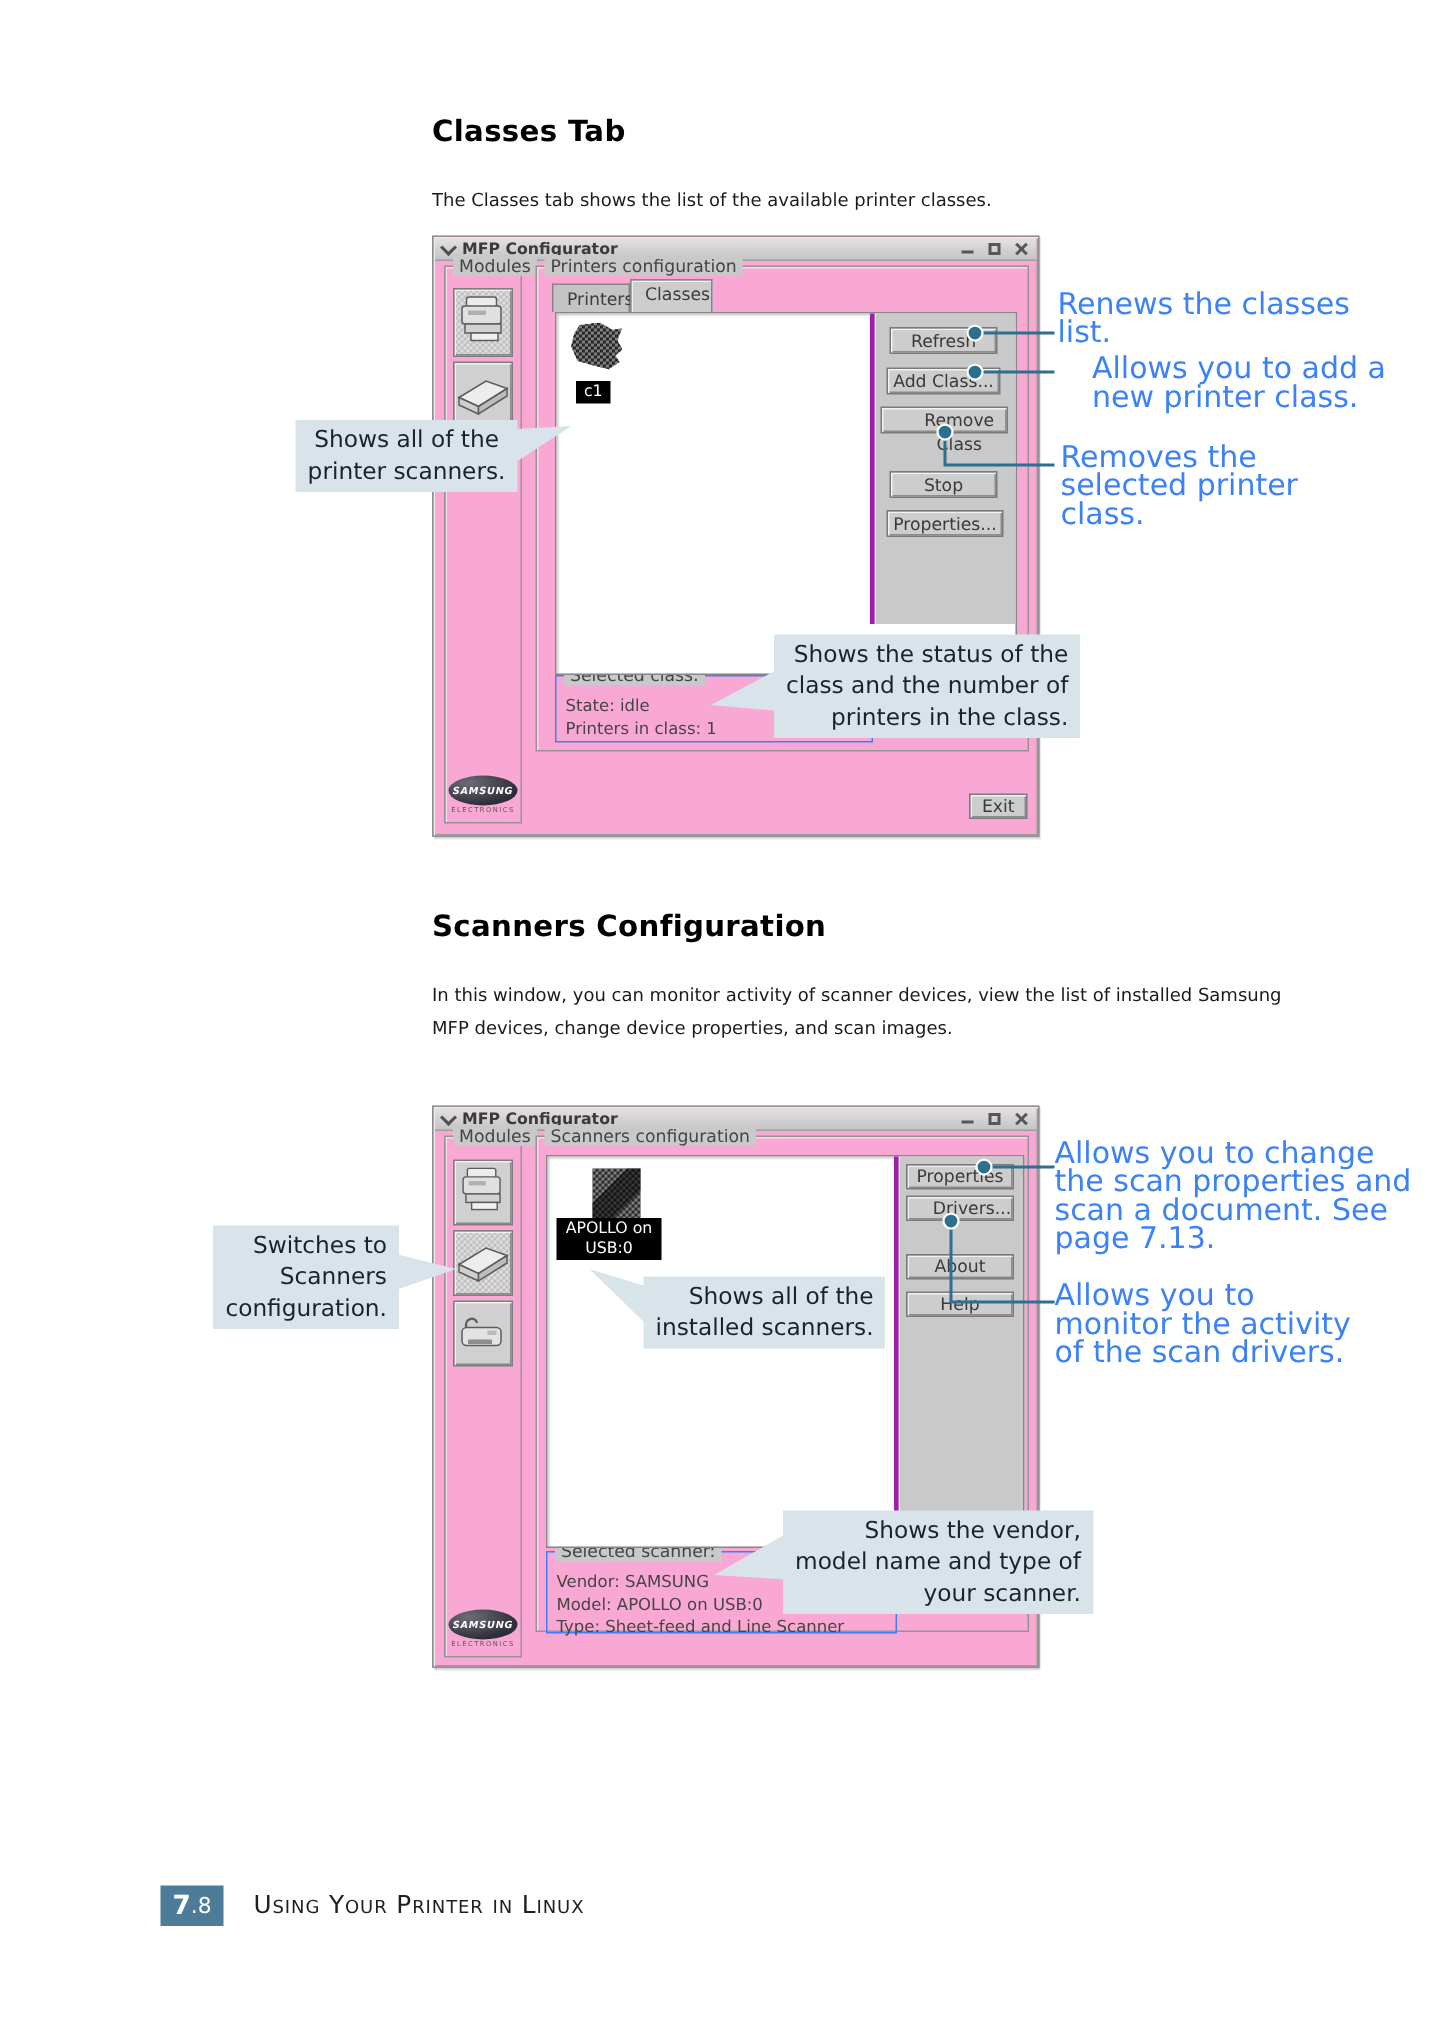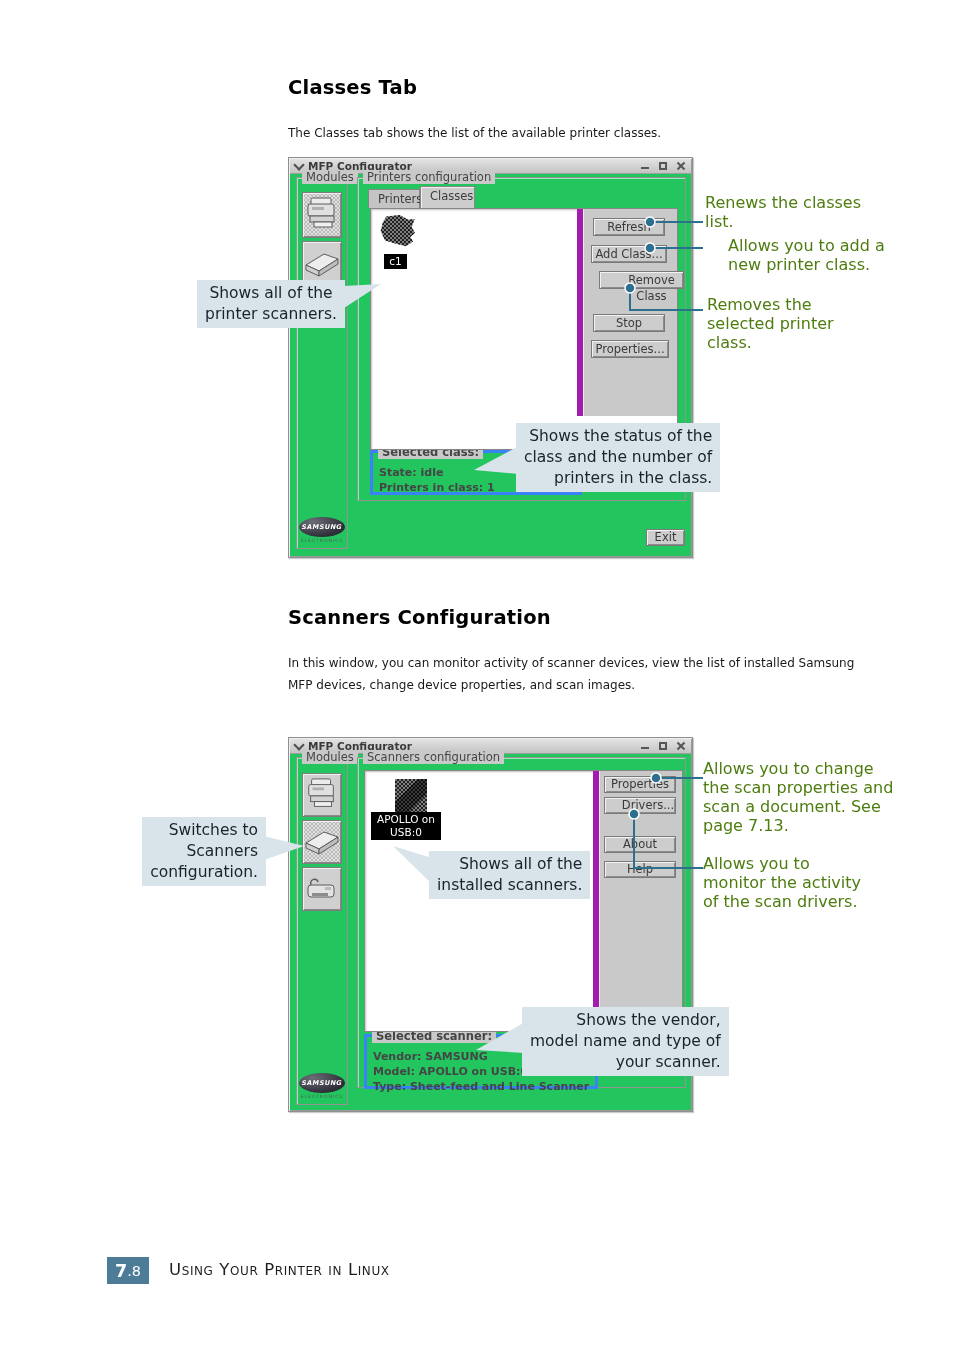--- a/index.html
+++ b/index.html
@@ -3,21 +3,21 @@
 <meta charset="utf-8">
 <style>
   html,body { margin:0; padding:0; background:#fff; }
   .page { position:relative; width:954px; height:1348px; background:#ffffff;
           font-family:"DejaVu Sans","Liberation Sans",sans-serif; overflow:hidden; }
 
   .h2 { position:absolute; margin:0; font-size:19.5px; font-weight:bold; color:#000; letter-spacing:0.2px; }
   .para { position:absolute; margin:0; font-size:12px; color:#1a1a1a; line-height:22px; }
 
   
-  .win { position:absolute; background:#22c55e; border:1px solid #8f8f8f; z-index:1;
+  .win { position:absolute; background:#f9a8d4; border:1px solid #8f8f8f; z-index:1;
          box-shadow: inset 1px 1px 0 #efefef, inset -1px -1px 0 #9a9a9a, 1px 1px 1px rgba(0,0,0,0.2); }
   .titlebar { position:absolute; left:1px; right:1px; top:1px; height:15px;
               background:linear-gradient(#e2e2e2,#c4c4c4); border-bottom:1px solid #9e9e9e;
               display:flex; align-items:center; padding:0 5px; gap:5px; box-sizing:border-box; }
   .tb-chevron { width:6px; height:6px; border-left:2px solid #4f4f4f; border-bottom:2px solid #4f4f4f;
                 transform:rotate(-45deg); margin-top:-3px; flex:none; }
   .tb-title { font-size:10.5px; font-weight:bold; color:#3a3a3a; flex:1; white-space:nowrap; }
   .ctl { display:inline-block; width:10px; height:10px; position:relative; margin-left:3px; flex:none; }
   .ctl.min::after { content:""; position:absolute; left:1px; right:1px; bottom:2px; height:2px; background:#565656; }
   .ctl.max::after { content:""; position:absolute; left:1px; right:1px; top:1px; bottom:1px; border:2px solid #565656; }
@@ -35,55 +35,55 @@
       background-image:linear-gradient(45deg,#bababa 25%,transparent 25%,transparent 75%,#bababa 75%),
                        linear-gradient(45deg,#bababa 25%,transparent 25%,transparent 75%,#bababa 75%);
       background-size:4px 4px; background-position:0 0,2px 2px; background-color:#e0e0e0; }
 
   .tab { position:absolute; height:19px; background:#c4c4c4; border:1px solid #858585; border-bottom:none;
          font-size:11.5px; color:#3d3d3d; padding:2px 9px 0; box-sizing:border-box; text-align:center; z-index:1; }
   .tab.active { background:#cdcdcd; height:22px; z-index:3; box-shadow: inset 1px 1px 0 #f0f0f0; }
 
   .content-white { position:absolute; background:#ffffff; border:1px solid #878787;
                    box-shadow: inset 1px 1px 2px rgba(0,0,0,0.25); box-sizing:border-box; z-index:2; }
-  .btn-panel { position:absolute; top:0; right:0; background:#c9c9c9; border-left:6px solid #a21caf;
+  .btn-panel { position:absolute; top:0; right:0; background:#c9c9c9; border-left:3px solid #a21caf;
                box-shadow: inset 1px 0 0 #ececec; }
   .ui-btn { position:absolute; background:#cdcdcd; border:1px solid #7a7a7a;
             box-shadow: inset 1px 1px 0 #f2f2f2, inset -1px -1px 0 #8c8c8c;
             font-family:inherit; font-size:11.5px; color:#3a3a3a; text-align:center;
             height:18px; line-height:16px; box-sizing:border-box; padding:0; }
 
   .checker-dark { background-image:linear-gradient(45deg,#1f1f1f 25%,transparent 25%,transparent 75%,#1f1f1f 75%),
                                    linear-gradient(45deg,#1f1f1f 25%,transparent 25%,transparent 75%,#1f1f1f 75%);
                   background-size:4px 4px; background-position:0 0,2px 2px; background-color:#808080; }
   .blob-icon { position:absolute; clip-path:polygon(18% 4%,55% 0%,78% 12%,96% 10%,88% 30%,97% 45%,84% 55%,92% 66%,72% 78%,45% 72%,14% 64%,2% 40%,8% 18%); }
   .scan-item-icon { position:absolute; }
   .scan-item-icon::after { content:""; position:absolute; inset:0;
       background:linear-gradient(135deg, transparent 35%, rgba(0,0,0,0.55) 35%, rgba(0,0,0,0.55) 72%, transparent 72%); }
   .item-label { position:absolute; background:#000; color:#fff; font-size:10.5px; line-height:13px;
                 text-align:center; padding:1px 3px; box-sizing:border-box; }
 
-  .subgroup { position:absolute; border:3px solid #3b82f6; box-sizing:border-box;font-weight:bold; }
+  .subgroup { position:absolute; border:1px solid #3b82f6; box-sizing:border-box; }
   .info-line { margin:0 0 0 6px; font-size:11px; color:#454545; line-height:15px; white-space:nowrap; }
   .info-line.first { margin-top:12px; }
 
   .samsung { position:absolute; bottom:5px; left:50%; transform:translateX(-50%); text-align:center; width:48px; }
   .samsung-oval { width:46px; height:20px; border-radius:50%; margin:0 auto;
                   background:radial-gradient(ellipse at 30% 25%, #6d6d78, #2e2e38 70%);
                   color:#fff; font-size:6.5px; font-weight:bold; font-style:italic; letter-spacing:0.5px;
                   line-height:20px; text-align:center; }
   .samsung-sub { font-size:4.5px; color:#5a5a5a; letter-spacing:1px; margin-top:1px; }
 
   
   .overlay { position:absolute; left:0; top:0; z-index:5; pointer-events:none; }
   .callout { position:absolute; z-index:6; background:#d8e4ea; color:#18242c;
              font-size:15.5px; line-height:21px; padding:3px 8px;text-align:right; }
   .callout div { white-space:nowrap; }
   .callout.center { text-align:center; } .callout.right { text-align:right; }
-  .ann { position:absolute; z-index:6; font-size:16px; line-height:19px; color:#4d7c0f; }
+  .ann { position:absolute; z-index:6; font-size:20px; line-height:19px; color:#3b82f6; }
   .ann div { white-space:nowrap; }
 
   
   .footer-badge { position:absolute; left:107px; top:1257px; width:42px; height:27px; background:#4d7c99;
                   color:#fff; display:flex; align-items:center; justify-content:center; font-size:14.5px; }
   .footer-badge b { font-size:17.5px; }
   .footer-text { position:absolute; left:169px; top:1260px; font-size:16.5px; color:#1f1f1f;
                  font-variant:small-caps; letter-spacing:0.6px; }
 
   .icon-svg { display:block; }
@@ -135,21 +135,21 @@
       <div class="tab" style="left:10px; top:11px; width:52px;">Printers</div>
       <div class="tab active" style="left:62px; top:8px; width:55px;">Classes</div>
 
       <div class="content-white" style="left:12px; top:30px; width:308px; height:242px;">
         <div class="blob-icon checker-dark" style="left:9px; top:6px; width:36px; height:40px;"></div>
         <div class="item-label" style="left:13px; top:45px; width:23px;">c1</div>
 
         <div class="btn-panel" style="width:94px; height:207px;">
           <button class="ui-btn" style="left:10px; top:9px;  width:72px;">Refresh</button>
           <button class="ui-btn" style="left:8px;  top:36px; width:76px;">Add Class...</button>
-          <button class="ui-btn" style="left:16px;  top:62px; width:85px;padding-left:20px;">Remove Class</button>
+          <button class="ui-btn" style="left:4px;  top:62px; width:85px;padding-left:20px;">Remove Class</button>
           <button class="ui-btn" style="left:10px; top:105px;width:72px;">Stop</button>
           <button class="ui-btn" style="left:8px;  top:131px;width:78px;">Properties...</button>
         </div>
       </div>
 
       <div class="subgroup" style="left:12px; top:272px; width:212px; height:45px;">
         <span class="group-label">Selected class:</span>
         <div class="info-line first">State: idle</div>
         <div class="info-line">Printers in class: 1</div>
       </div>

